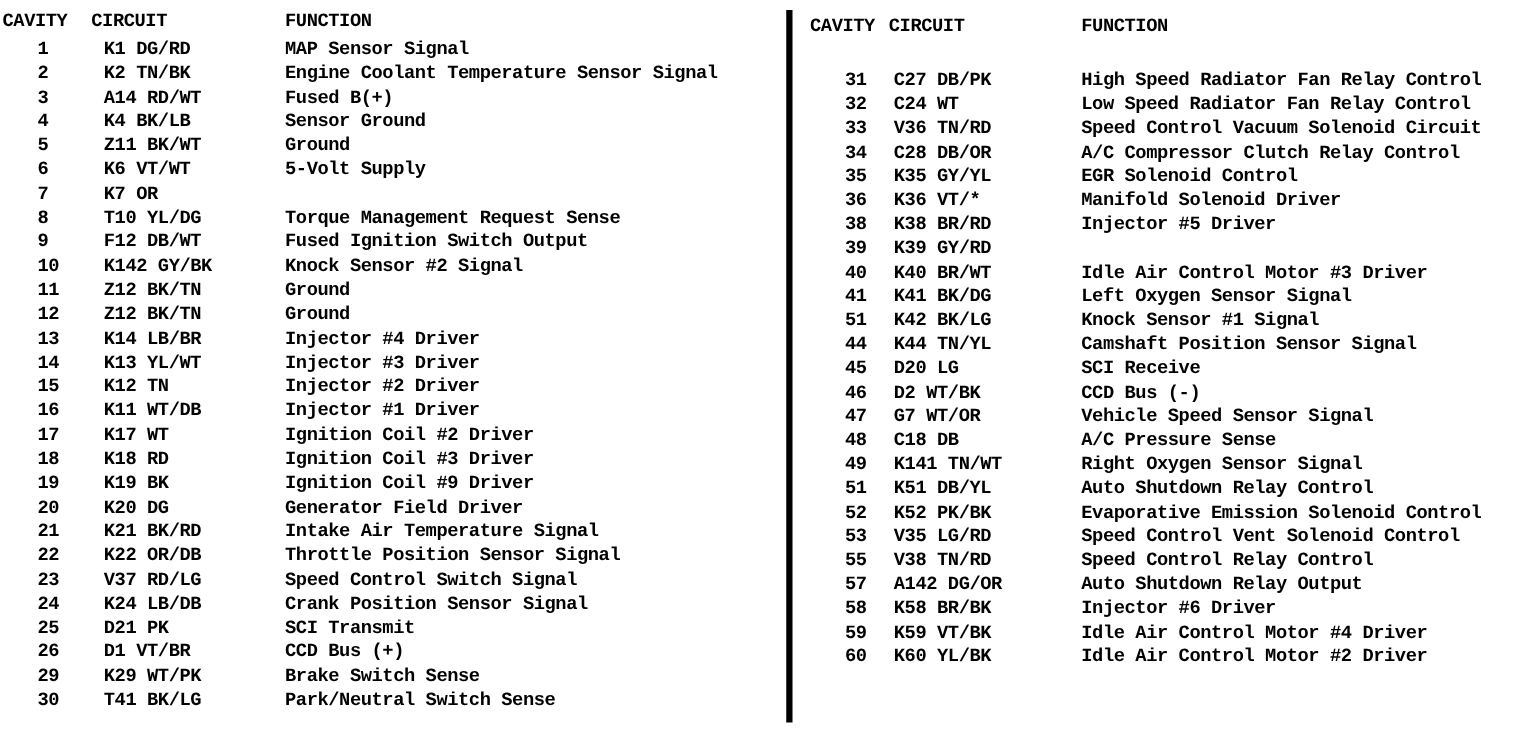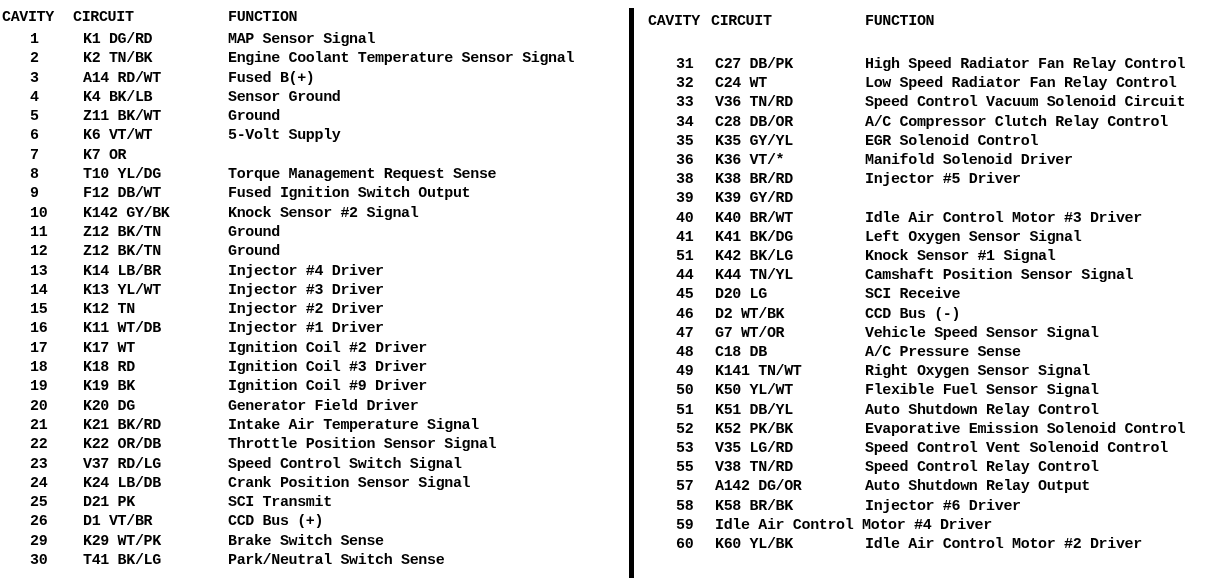--- a/index.html
+++ b/index.html
@@ -339,25 +339,20 @@
     <span class="cell cir">C18 DB</span>
     <span class="cell fun">A/C Pressure Sense</span>
   </div>
 
   <div class="row">
     <span class="cell cav">49</span>
     <span class="cell cir">K141 TN/WT</span>
     <span class="cell fun">Right Oxygen Sensor Signal</span>
   </div>
 
-  <div class="row">
-    <span class="cell cav">50</span>
-    <span class="cell cir">K50 YL/WT</span>
-    <span class="cell fun">Flexible Fuel Sensor Signal</span>
-  </div>
 
   <div class="row">
     <span class="cell cav">51</span>
     <span class="cell cir">K51 DB/YL</span>
     <span class="cell fun">Auto Shutdown Relay Control</span>
   </div>
 
   <div class="row">
     <span class="cell cav">52</span>
     <span class="cell cir">K52 PK/BK</span>
@@ -383,20 +378,21 @@
   </div>
 
   <div class="row">
     <span class="cell cav">58</span>
     <span class="cell cir">K58 BR/BK</span>
     <span class="cell fun">Injector #6 Driver</span>
   </div>
 
   <div class="row">
     <span class="cell cav">59</span>
+    <span class="cell cir">K59 VT/BK</span>
     <span class="cell fun">Idle Air Control Motor #4 Driver</span>
   </div>
 
   <div class="row">
     <span class="cell cav">60</span>
     <span class="cell cir">K60 YL/BK</span>
     <span class="cell fun">Idle Air Control Motor #2 Driver</span>
   </div>
 </div>
   </section>

